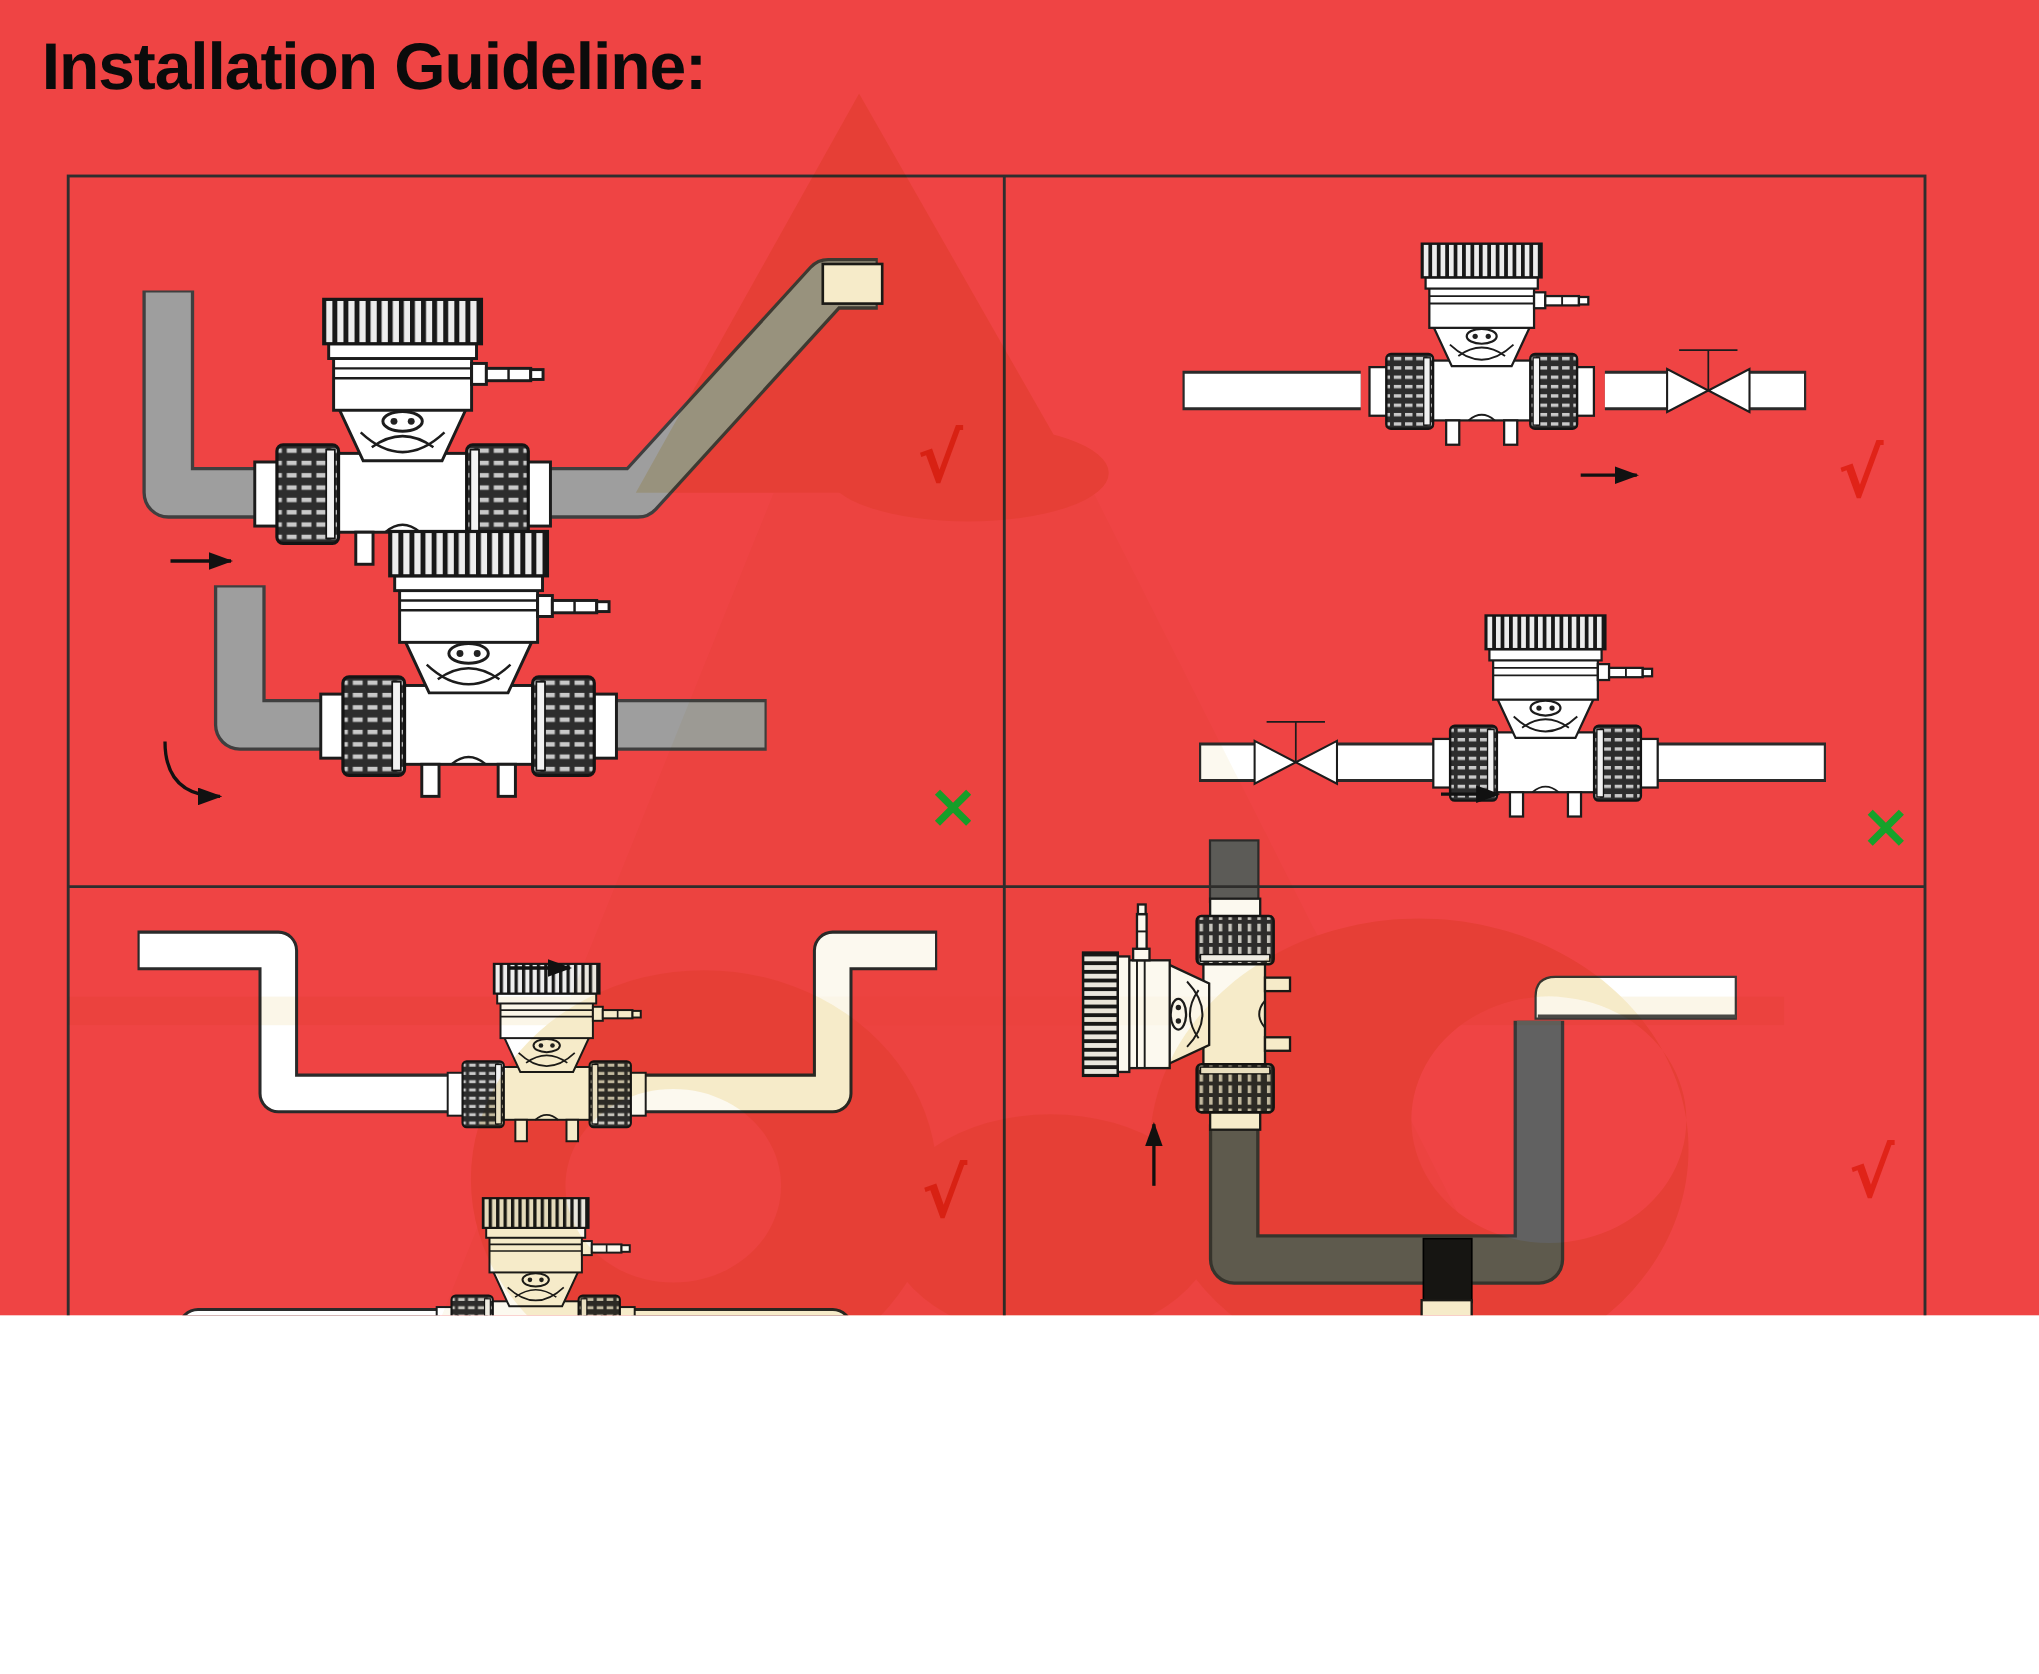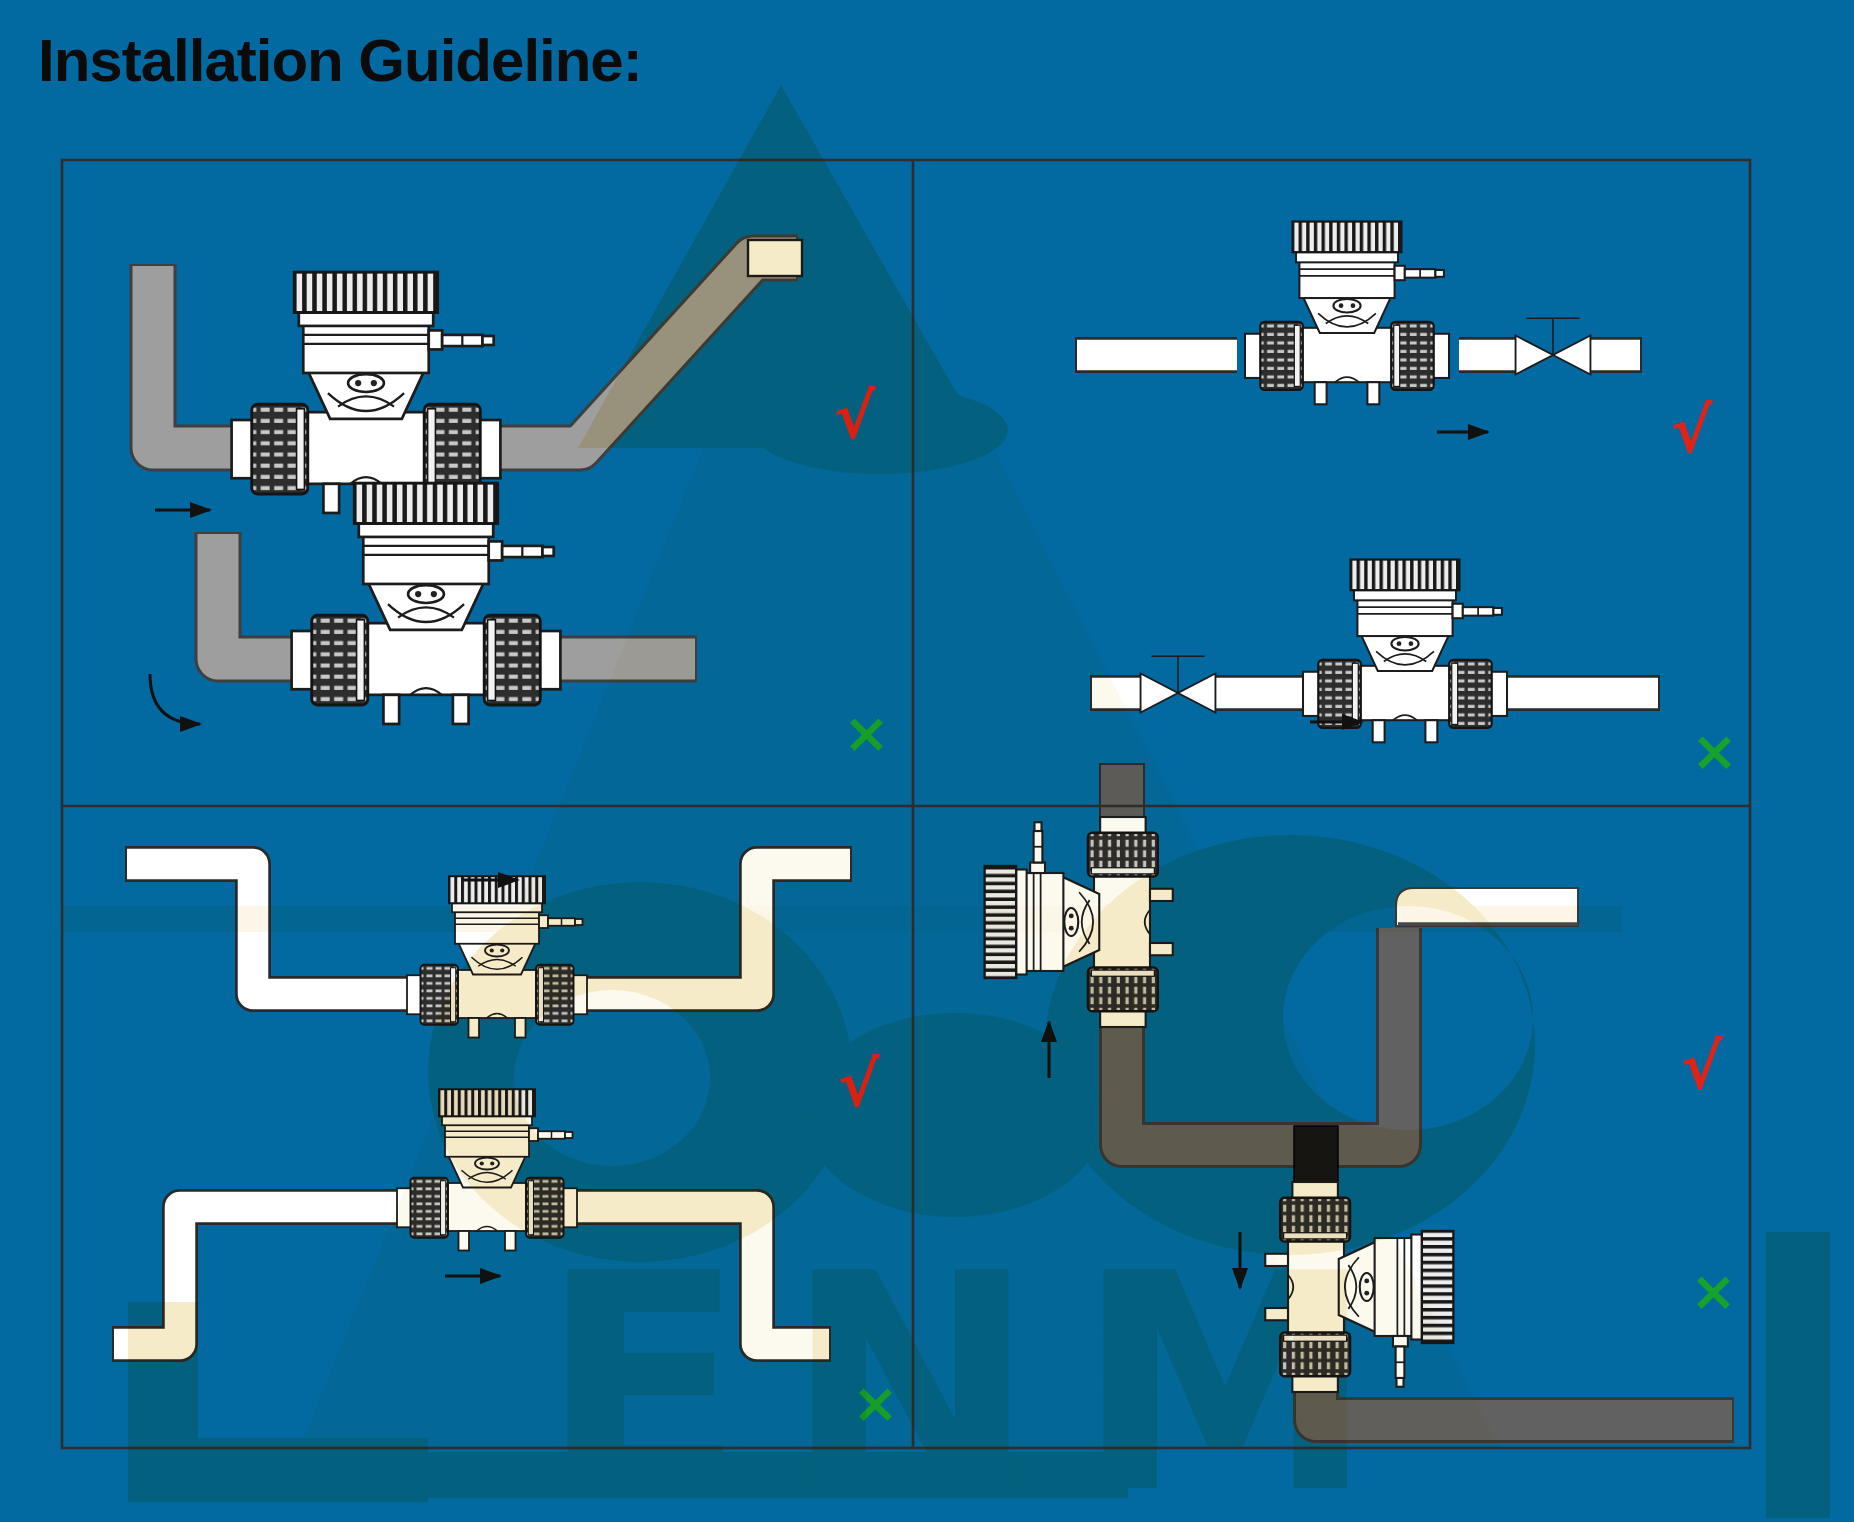--- a/index.html
+++ b/index.html
@@ -1,16 +1,16 @@
 <!DOCTYPE html>
 <html><head>
 <meta charset="utf-8">
 <style>
   html,body{margin:0;padding:0;background:#ffffff;}
-  .page{position:relative;width:1854px;height:1522px;background:#0369a1;overflow:hidden;
+  .page{position:relative;width:1854px;height:1196px;background:#ef4444;overflow:hidden;
         font-family:"Liberation Sans", sans-serif;}
   .title{position:absolute;left:38px;top:26px;font-size:60px;font-weight:700;
          letter-spacing:-1px;color:#0b0b0b;}
   svg{position:absolute;left:0;top:0;}
   .w{fill:#ffffff;stroke:#1c1c1c;stroke-width:2.4;}
   .ln{fill:none;stroke:#1c1c1c;stroke-width:2;}
   .pipeGrayU{fill:none;stroke:#3f3f3f;stroke-width:47;stroke-linejoin:round;}
   .pipeGrayO{fill:none;stroke:#9e9e9e;stroke-width:41;stroke-linejoin:round;}
   .pipeThinU{fill:none;stroke:#2a2a2a;stroke-width:36;stroke-linejoin:round;}
   .pipeThinO{fill:none;stroke:#ffffff;stroke-width:30.5;stroke-linejoin:round;}

